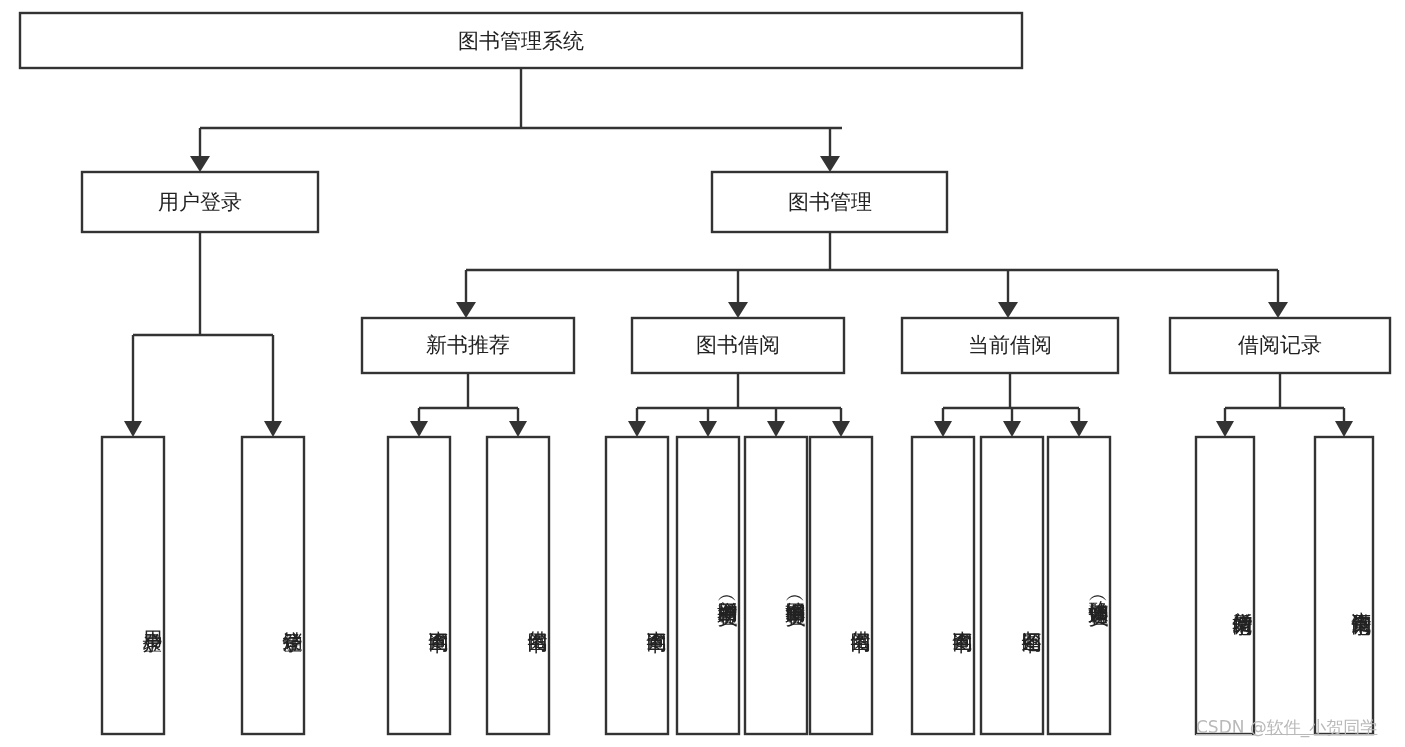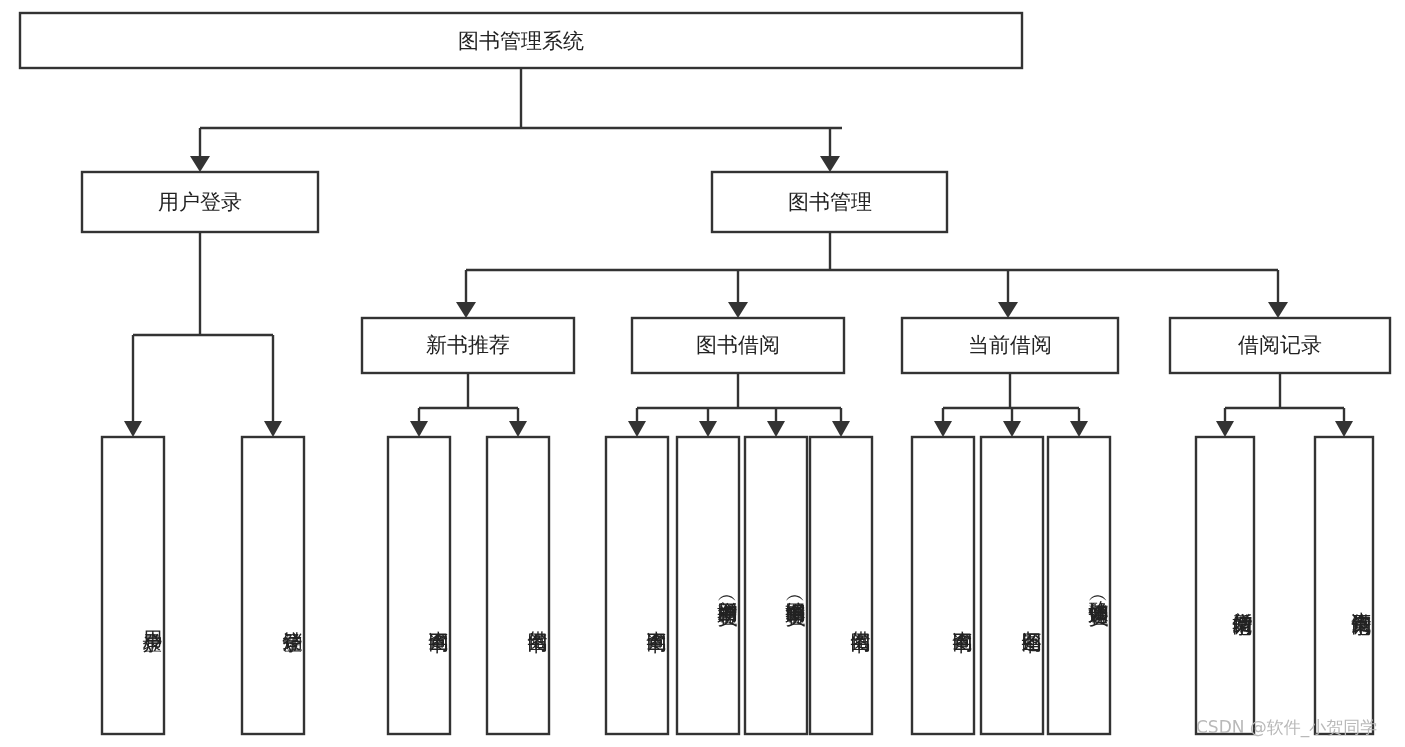--- a/index.html
+++ b/index.html
@@ -211,15 +211,15 @@
   <div class="vlabel" style="left:606px; top:500px;  width:62px;  height:234px;">查询图书</div>
   <div class="vlabel" style="left:677px; top:445px;  width:62px;  height:289px;">新增图书（管理员）</div>
   <div class="vlabel" style="left:745px; top:445px;  width:62px;  height:289px;">编辑图书（管理员）</div>
   <div class="vlabel" style="left:810px; top:500px;  width:62px;  height:234px;">借阅图书</div>
   <div class="vlabel" style="left:912px; top:500px;  width:62px;  height:234px;">查询图书</div>
   <div class="vlabel" style="left:981px; top:500px;  width:62px;  height:234px;">归还图书</div>
   <div class="vlabel" style="left:1048px;top:445px;  width:62px;  height:289px;">确认归还（管理员）</div>
   <div class="vlabel" style="left:1196px;top:463px;  width:58px;  height:271px;">新增借阅记录</div>
   <div class="vlabel" style="left:1315px;top:463px;  width:58px;  height:271px;">查询借阅记录</div>
 
-  <div class="watermark" style="left:1196px; top:716px;">CSDN @软件_小贺同学</div>
+  <div class="watermark" style="left:1196px; top:716px;text-decoration:underline;">CSDN @软件_小贺同学</div>
 
 </div>
 
 </body></html>

